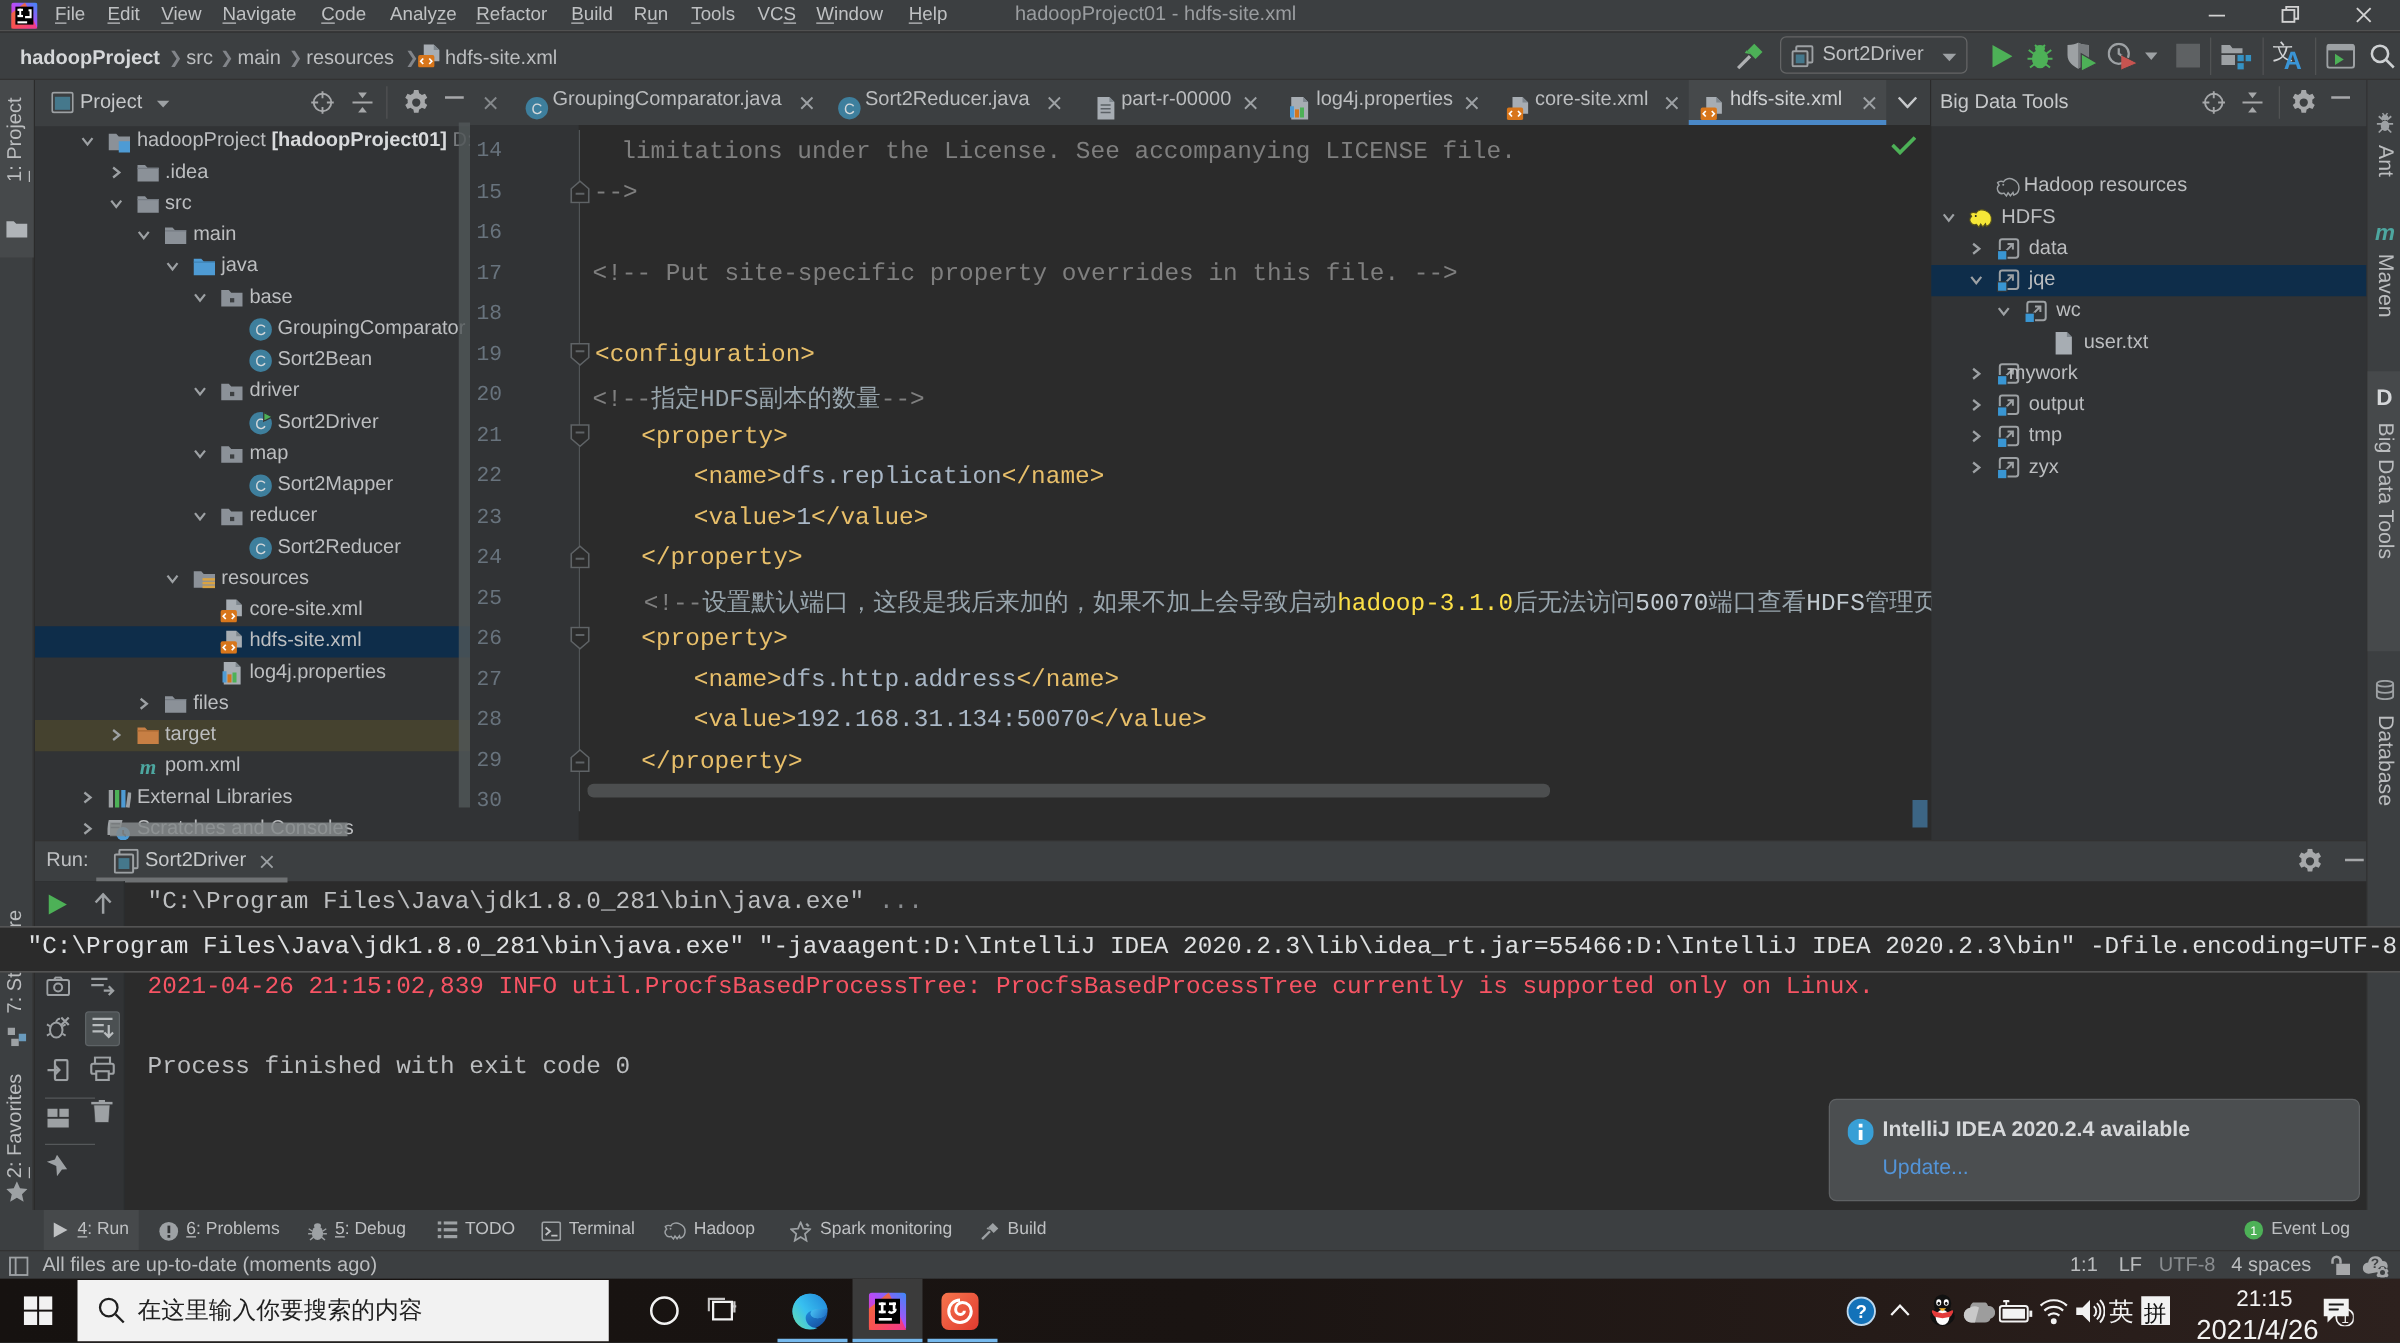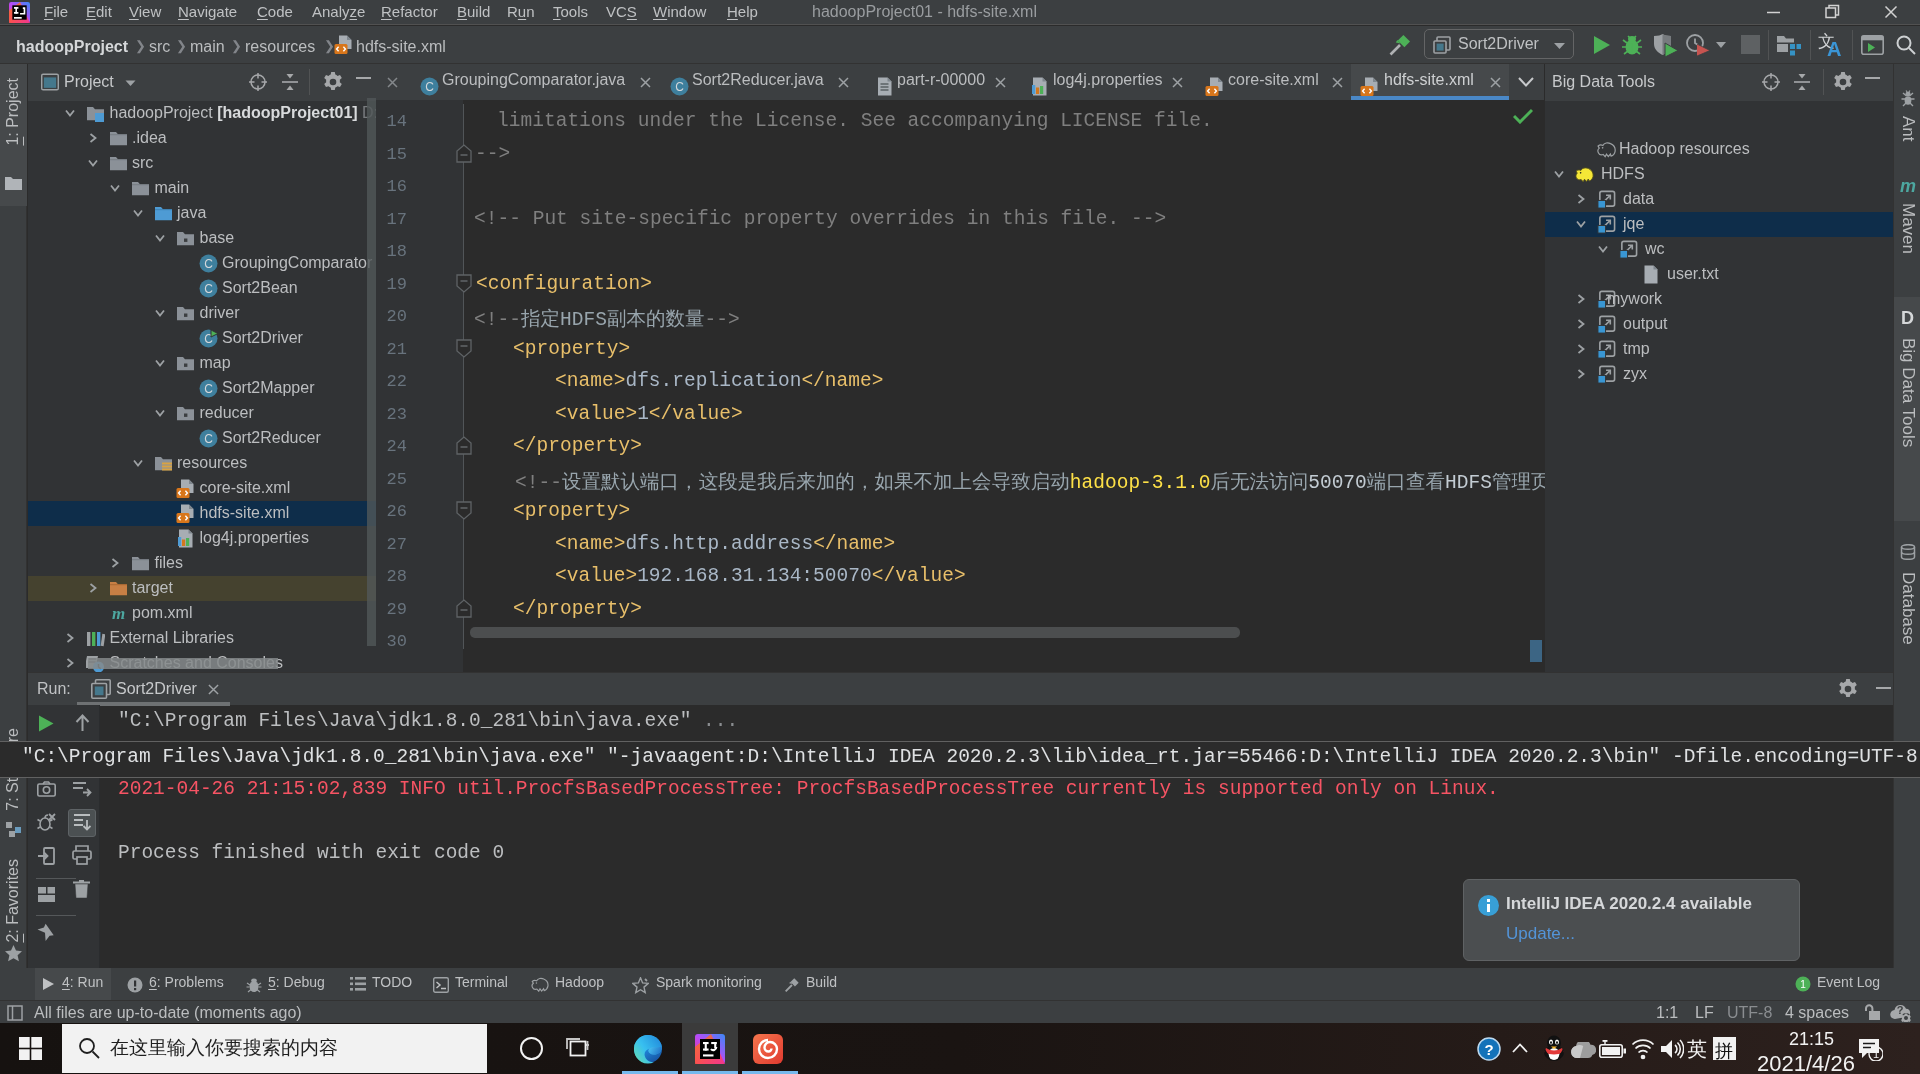--- a/index.html
+++ b/index.html
@@ -26,37 +26,37 @@
 .trow{position:absolute;left:0;width:348px;height:25px;font-size:16px;color:#bcbec0;white-space:nowrap}
 .txt{position:absolute;top:3px}
 .chev{position:absolute;top:6px;width:12px;height:12px}
 .ticon{position:absolute;top:3px;width:19px;height:19px}
 
 #tabbar{left:376px;top:64px;width:1168px;height:36px;background:#3c3f41}
 .etab{position:absolute;top:0;height:36px;font-size:16px;color:#bbbdbf}
 .etab .ticon{top:8px}
 #editor{left:376px;top:100px;width:1168px;height:572px;background:#2b2b2b}
 #gutter{position:absolute;left:0;top:0;width:87px;height:572px;background:#313335}
-.lnum{position:absolute;left:0;width:31px;text-align:right;font-size:17px;color:#68737d;font-family:"Liberation Mono",monospace}
+.lnum{position:absolute;left:0;width:31px;text-align:center;font-size:17px;color:#68737d;font-family:"Liberation Mono",monospace}
 .cline{position:absolute;left:100px;font-size:19.5px;white-space:pre;font-family:"Liberation Mono",monospace;letter-spacing:0.03px}
 .tag{color:#e8bf6a}.xtxt{color:#a9b7c6}.cmt{color:#7f7f7f}.cmtc{color:#98a5ad}
 
 #bdt{left:1545px;top:64px;width:348px;height:608px;background:#313335}
 #bdthead{position:absolute;left:0;top:0;width:348px;height:37px;background:#3c3f41}
 #bdtbar{position:absolute;left:0;top:37px;width:348px;height:34px;background:#313335;border-bottom:1px solid #2a2c2e}
 .brow{position:absolute;left:0;width:348px;height:25px;font-size:16px;color:#bcbec0;white-space:nowrap}
 
 #runpanel{left:28px;top:672px;width:1865px;height:296px;background:#2b2b2b}
 #runhead{position:absolute;left:0;top:0;width:1865px;height:33px;background:#3c3f41;border-top:1px solid #323232}
 #rungutter{position:absolute;left:0;top:33px;width:72px;height:263px;background:#313335;border-right:1px solid #2a2c2e}
 .rline{position:absolute;font-size:19.5px;white-space:pre;font-family:"Liberation Mono",monospace}
 
 #cmdoverlay{left:0;top:741px;width:1920px;height:37px;background:#2b2b2b;border-top:1px solid #616161;border-bottom:1px solid #616161;z-index:40}
 
-#notif{left:1463px;top:879px;width:337px;height:82px;background:#4b4e50;border:1px solid #5f6264;border-radius:6px;z-index:30}
+#notif{left:1463px;top:879px;width:425px;height:82px;background:#4b4e50;border:1px solid #5f6264;border-radius:6px;z-index:30}
 
 #twbar{left:0;top:968px;width:1920px;height:32px;background:#3c3f41}
 .twitem{position:absolute;top:0;height:32px;font-size:14px;color:#bfc1c3;white-space:nowrap}
 #statusbar{left:0;top:1000px;width:1920px;height:23px;background:#3c3f41;border-top:1px solid #323232}
 #taskbar{left:0;top:1023px;width:1920px;height:51px;background:linear-gradient(90deg,#161210 0%,#1a1412 50%,#251b18 78%,#2d211e 100%)}
 </style></head>
 <body>
 
 <div class="abs" id="titlebar">
   <svg class="abs" style="left:9px;top:2px" width="21" height="21" viewBox="0 0 19 19">

